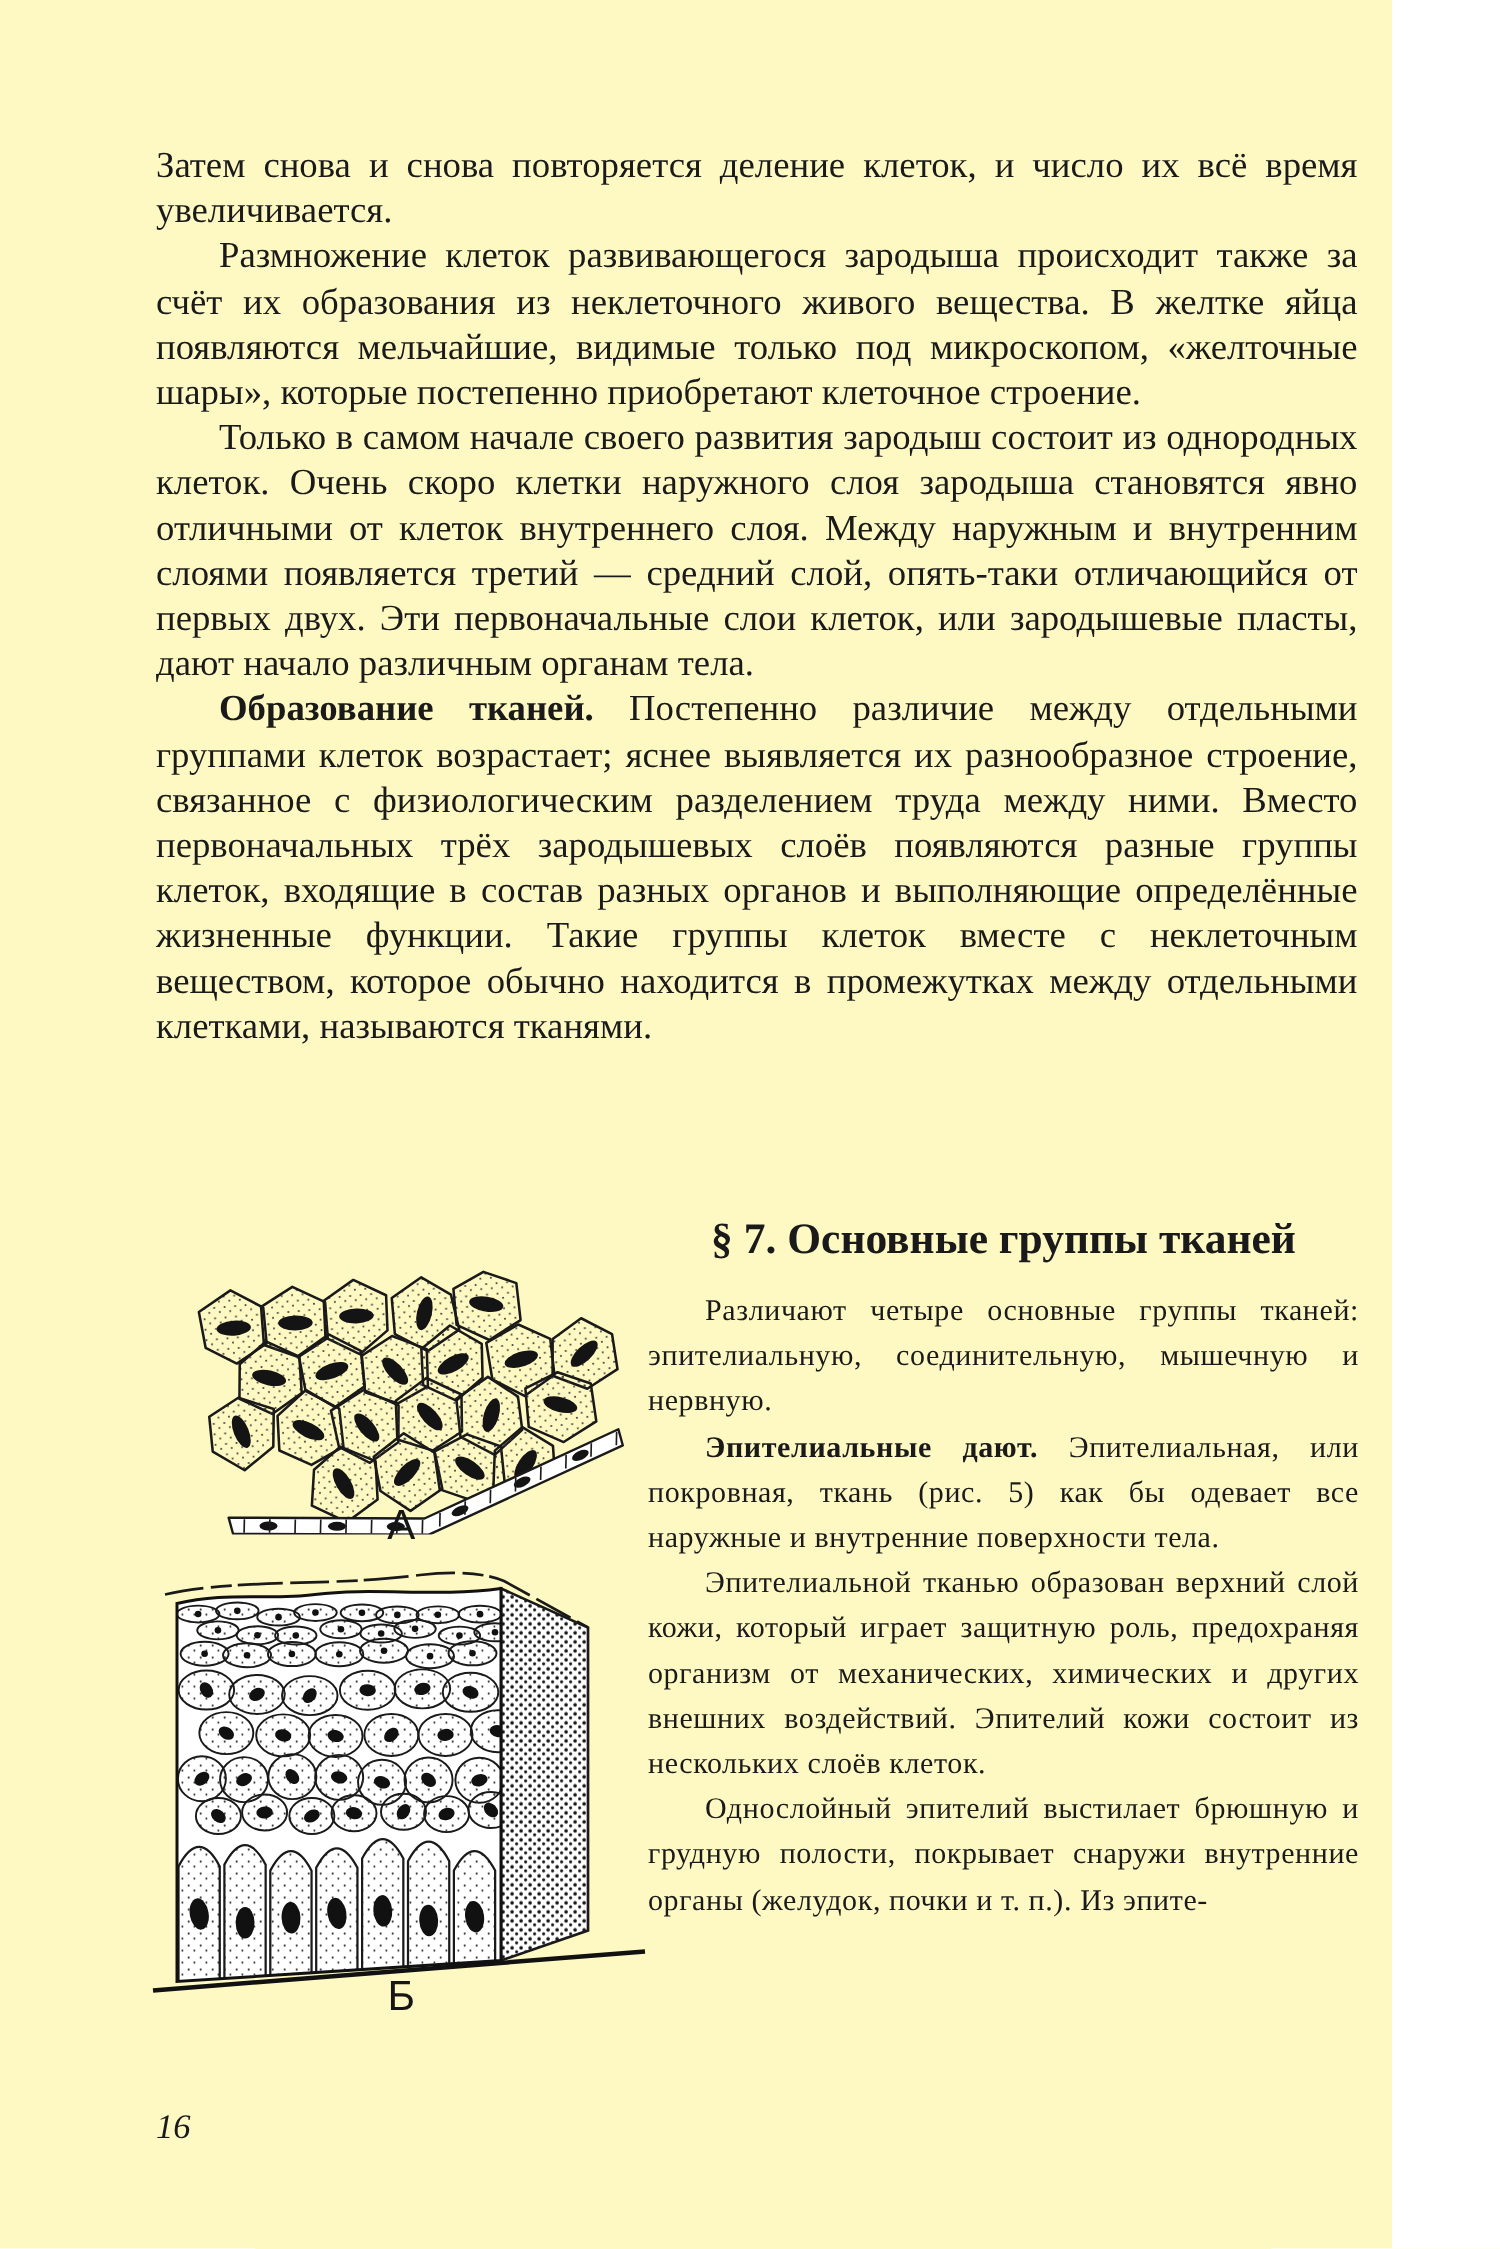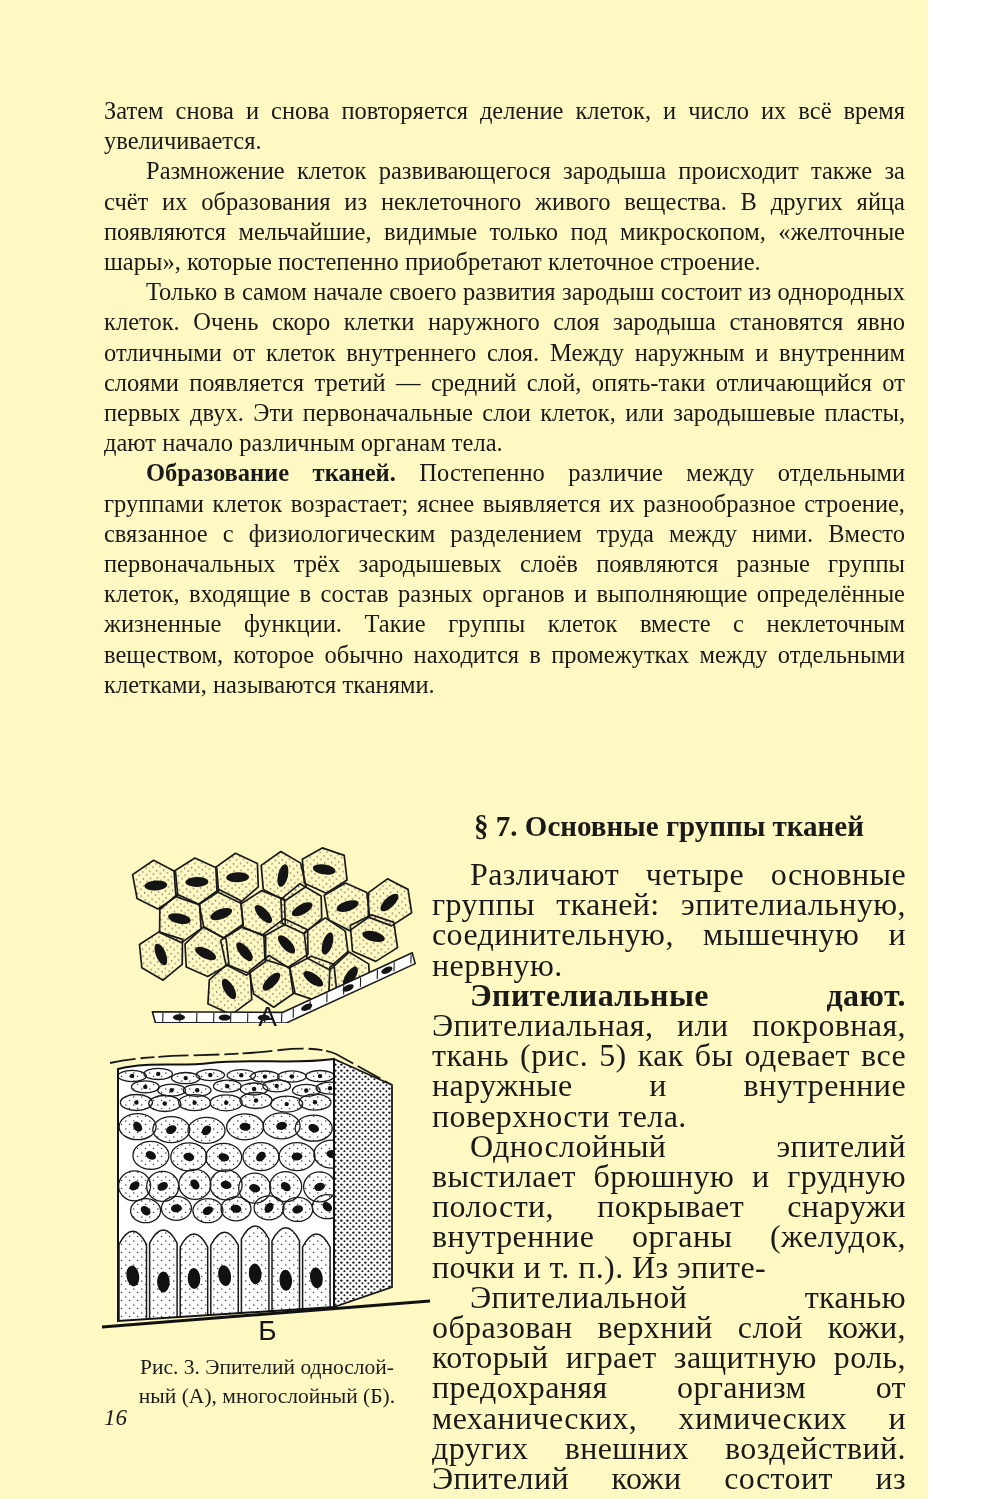--- a/index.html
+++ b/index.html
@@ -31,21 +31,21 @@
     font-size:29px;font-weight:bold;
     text-align:center;
     line-height:32px;
   }
 
   .right-col{
     position:absolute;left:432px;top:859px;width:474px;
   }
   .right-col p{
     margin:0;
-    font-size:32px;line-height:30.2px;
+    font-size:20px;line-height:30.2px;
     letter-spacing:0.4px;
     text-align:justify;
     text-indent:38px;
   }
 
   .fig{
     position:absolute;left:100px;top:845px;width:335px;height:575px;
     margin:0;
   }
   .figA{position:absolute;left:26px;top:0;width:292px;height:178px;}
@@ -70,32 +70,32 @@
     font-style:italic;
   }
 </style>
 </head>
 <body>
 
 <div class="page">
 
   <div class="top-text">
       <p class="noindent"><span>Затем снова и снова повторяется деление клеток, и число их всё время увеличивается.</span></p>
-      <p><span>Размножение клеток развивающегося зародыша происходит также за счёт их образования из неклеточного живого вещества. В других яйца появляются мельчайшие, видимые только под микроскопом, «желточные шары», которые постепенно приобретают клеточное строение.</span></p>
+      <p><span>Размножение клеток развивающегося зародыша происходит также за счёт их образования из неклеточного живого вещества. В желтке яйца появляются мельчайшие, видимые только под микроскопом, «желточные шары», которые постепенно приобретают клеточное строение.</span></p>
       <p><span>Только в самом начале своего развития зародыш состоит из однородных клеток. Очень скоро клетки наружного слоя зародыша становятся явно отличными от клеток внутреннего слоя. Между наружным и внутренним слоями появляется третий — средний слой, опять-таки отличающийся от первых двух. Эти первоначальные слои клеток, или </span><span class="i">зародышевые пласты</span><span>, дают начало различным органам тела.</span></p>
       <p><span class="b">Образование тканей.</span><span> Постепенно различие между отдельными группами клеток возрастает; яснее выявляется их разнообразное строение, связанное с физиологическим разделением труда между ними. Вместо первоначальных трёх зародышевых слоёв появляются разные группы клеток, входящие в состав разных органов и выполняющие определённые жизненные функции. Такие группы клеток вместе с неклеточным веществом, которое обычно находится в промежутках между отдельными клетками, называются </span><span class="i">тканями</span><span>.</span></p>
     </div>
 
   <h2 class="heading">§ 7. Основные группы тканей</h2>
 
   <div class="right-col">
       <p><span>Различают четыре основные группы тканей: </span><span class="i">эпителиальную, соединительную, мышечную</span><span> и </span><span class="i">нервную</span><span>.</span></p>
       <p><span class="b">Эпителиальные дают.</span><span> Эпителиальная, или покровная, ткань (рис. 5) как бы одевает все наружные и внутренние поверхности тела.</span></p>
+      <p><span>Эпителиальной тканью образован верхний слой кожи, который играет </span><span class="i">защитную</span><span> роль, предохраняя организм от механических, химических и других внешних воздействий. Эпителий кожи состоит из нескольких слоёв клеток.</span></p>
       <p><span>Однослойный эпителий выстилает брюшную и грудную полости, покрывает снаружи внутренние органы (желудок, почки и т. п.). Из эпите-</span></p>
-      <p><span>Эпителиальной тканью образован верхний слой кожи, который играет </span><span class="i">защитную</span><span> роль, предохраняя организм от механических, химических и других внешних воздействий. Эпителий кожи состоит из нескольких слоёв клеток.</span></p>
     </div>
 
   <figure class="fig">
     <div class="figA" id="figA"><svg width="292" height="178" viewBox="0 0 292 178" xmlns="http://www.w3.org/2000/svg">
           <defs>
             <pattern id="a_stip" width="7" height="7" patternUnits="userSpaceOnUse">
               <circle cx="1.6" cy="1.9" r="0.7" fill="#3a3a3a"></circle>
               <circle cx="5.1" cy="5" r="0.65" fill="#3a3a3a"></circle>
             </pattern>
             <clipPath id="a_clip">
@@ -302,21 +302,17 @@
             <path d="M141.4 290 L141.4 200.0 Q 155.2 174.0 168.9 200.0 L168.9 290 Z" fill="url(#b_stip)" stroke="#1a1a1a" stroke-width="1.5"></path>
             <ellipse cx="155.2" cy="234.9" rx="6.3" ry="10.5" fill="#111111" transform="rotate(-4 155.2 234.9)"></ellipse>
             <path d="M172.0 290 L172.0 201.8 Q 185.8 175.8 199.5 201.8 L199.5 290 Z" fill="url(#b_stip)" stroke="#1a1a1a" stroke-width="1.5"></path>
             <ellipse cx="185.8" cy="241.3" rx="6.3" ry="10.5" fill="#111111" transform="rotate(-3 185.8 241.3)"></ellipse>
             <path d="M202.6 290 L202.6 208.0 Q 216.4 182.0 230.1 208.0 L230.1 290 Z" fill="url(#b_stip)" stroke="#1a1a1a" stroke-width="1.5"></path>
             <ellipse cx="216.4" cy="238.8" rx="6.3" ry="10.5" fill="#111111" transform="rotate(-7 216.4 238.8)"></ellipse>
           </g>
           <path d="M18 30 C50 22 80 28 110 24 C150 19 190 26 234 20 L234 268 L18 282 Z" fill="none" stroke="#111111" stroke-width="2"></path>
         </svg></div>
     <div class="fig-label label-b">Б</div>
-    <figcaption class="caption">
-      <div>Рис. 3. Эпителий однослой-</div>
-      <div><span>ный (</span><span class="i">А</span><span>), многослойный (</span><span class="i">Б</span><span>).</span></div>
-    </figcaption>
   </figure>
 
   <div class="page-number">16</div>
 
 </div>
 
 </body></html>

